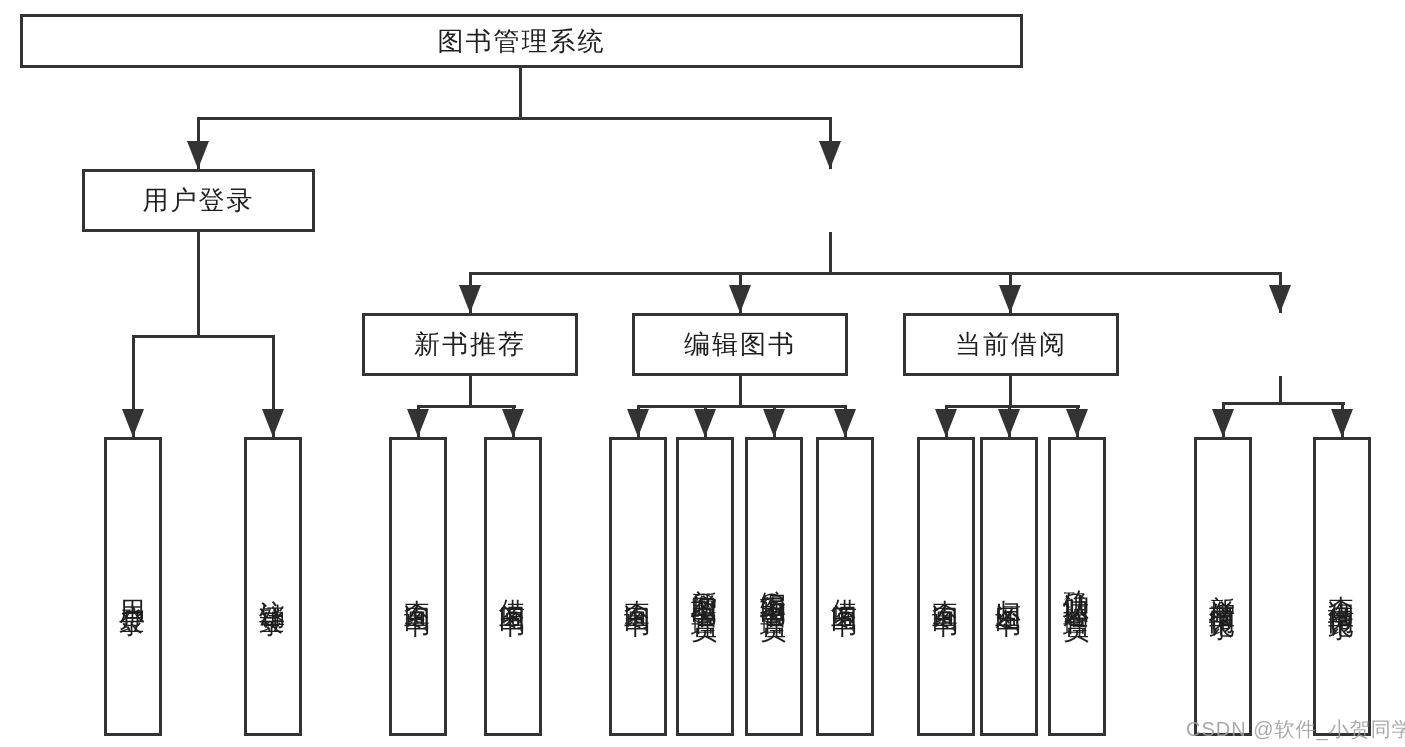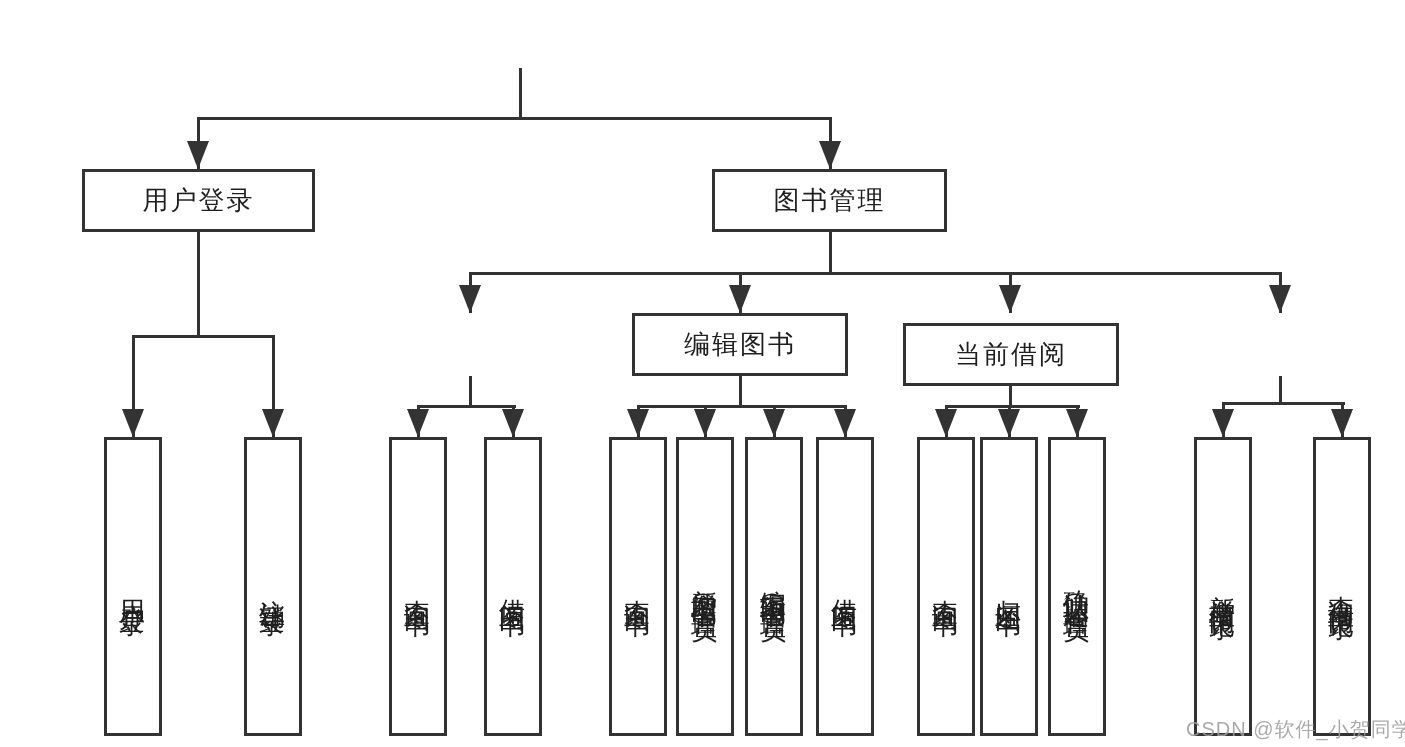--- a/index.html
+++ b/index.html
@@ -49,32 +49,35 @@
     color:rgba(158,158,158,0.88);
     z-index:5;
     white-space:nowrap;
   }
 </style>
 </head>
 <body>
 
 <div class="canvas">
 
+  <div class="node" style="left:20px;top:14px;width:1003px;height:54px">
+    <span class="lbl">图书管理系统</span>
+  </div>
 
   <div class="node" style="left:82px;top:169px;width:233px;height:63px">
     <span class="lbl">用户登录</span>
   </div>
-  <div class="node" style="left:712px;top:169px;width:235px;height:63px">
-    <span class="lbl">图书管理</span>
+
+  <div class="node" style="left:362px;top:313px;width:216px;height:63px">
+    <span class="lbl">新书推荐</span>
   </div>
-
   <div class="node" style="left:632px;top:313px;width:216px;height:63px">
     <span class="lbl">编辑图书</span>
   </div>
-  <div class="node" style="left:903px;top:323px;width:216px;height:63px">
+  <div class="node" style="left:903px;top:313px;width:216px;height:63px">
     <span class="lbl">当前借阅</span>
   </div>
 
   <div class="node vert" style="left:104px;top:437px;width:58px;height:299px">
     <span class="lbl">用户登录</span>
   </div>
   <div class="node vert" style="left:244px;top:437px;width:58px;height:299px">
     <span class="lbl">注销登录</span>
   </div>
 

